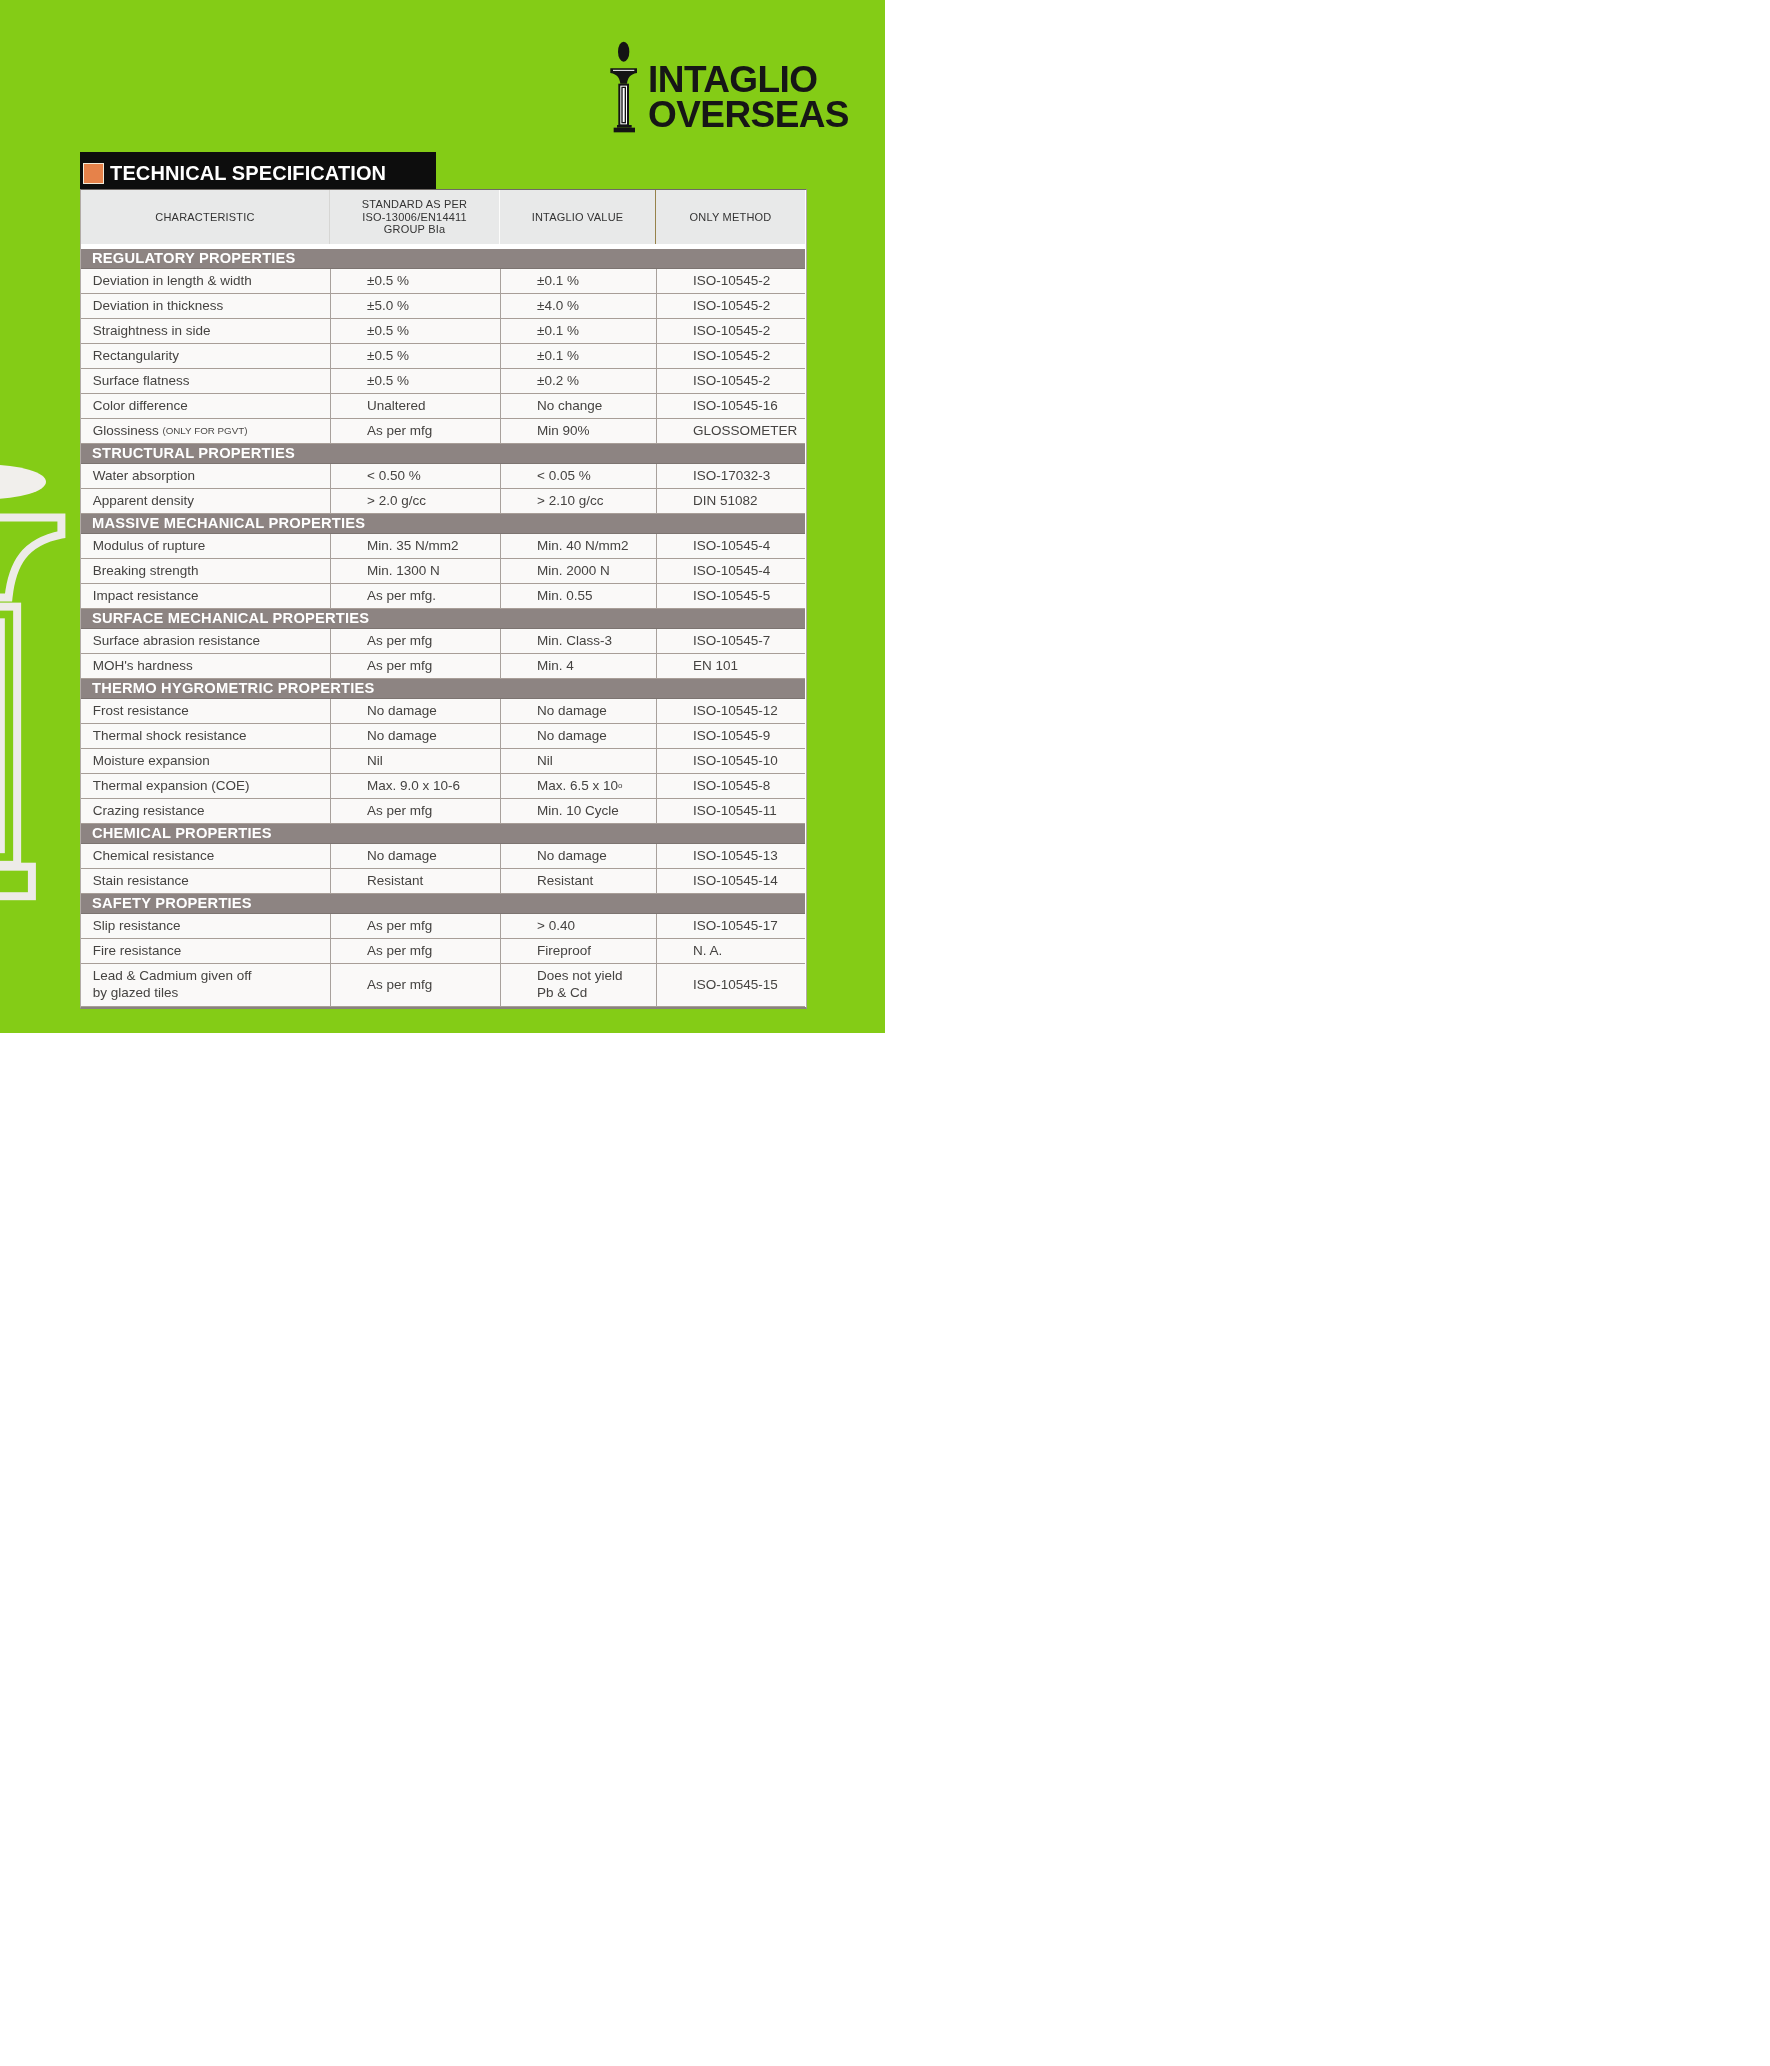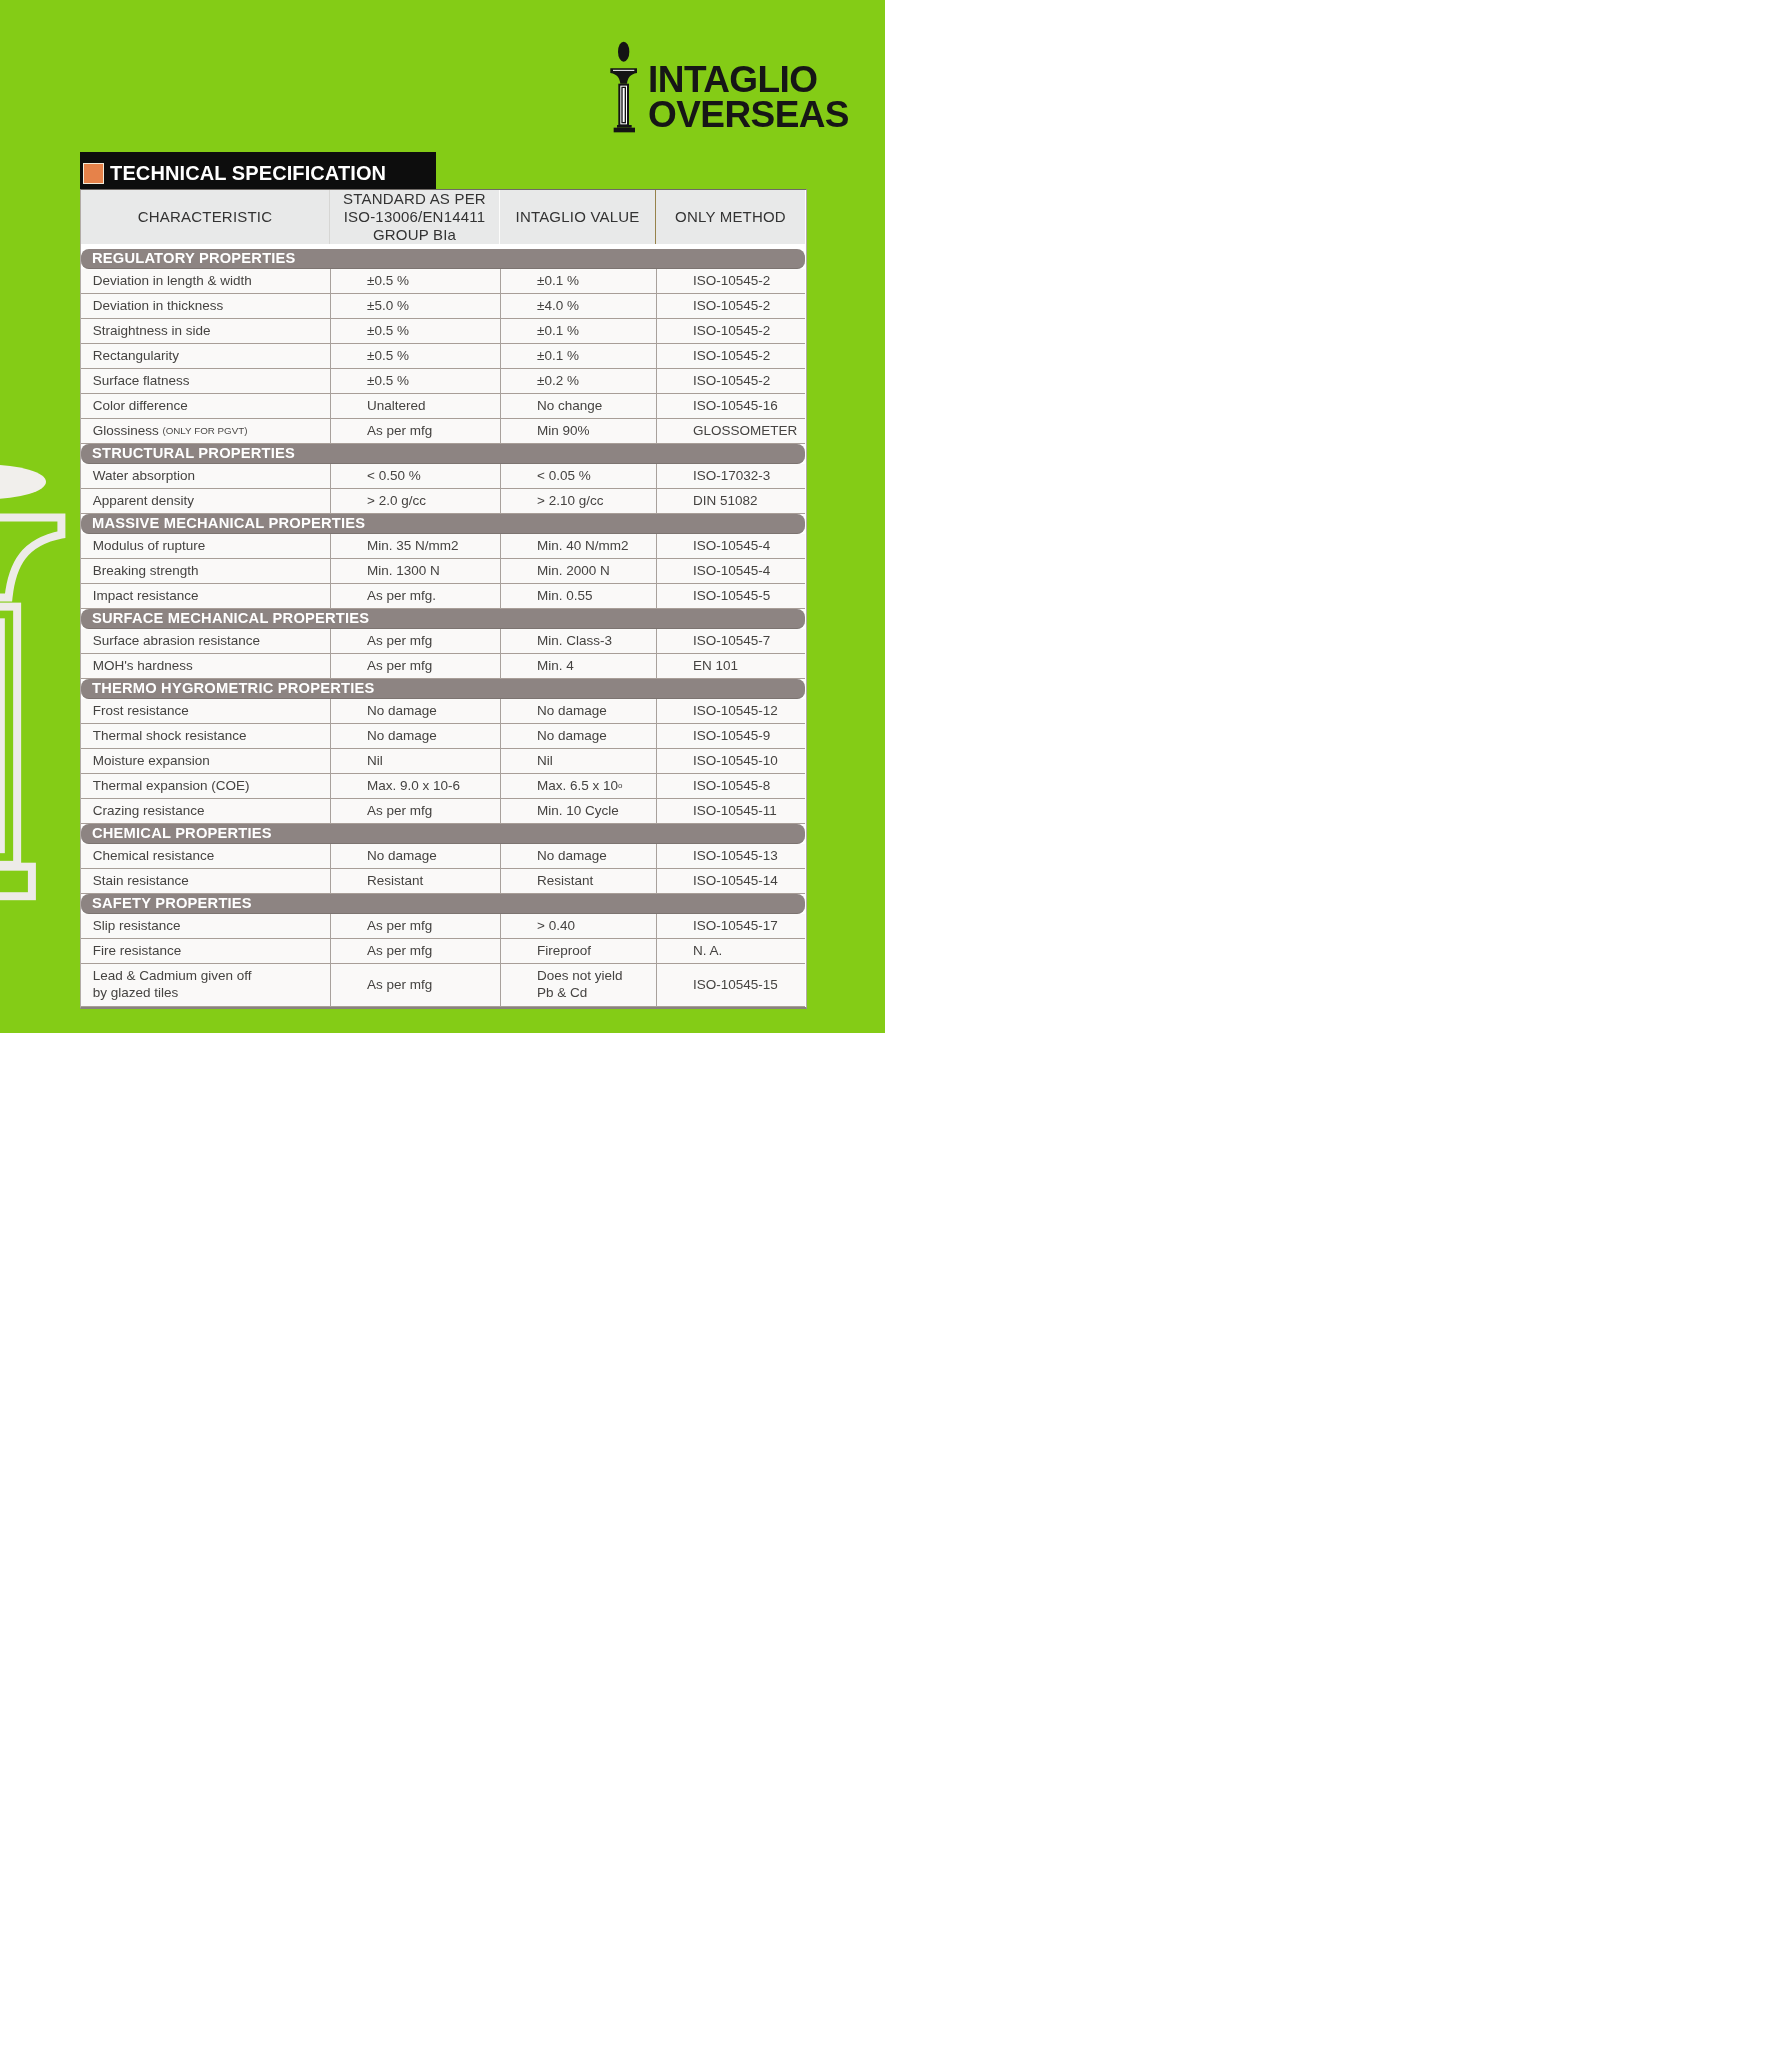--- a/index.html
+++ b/index.html
@@ -25,31 +25,31 @@
   .title-text { color:#ffffff; font-size:20px; font-weight:700; margin-left:6.1px;
                 letter-spacing:0.1px; white-space:nowrap; }
 
   
   .spec-table { position:absolute; left:80px; top:189px; width:725px;
                 display:grid; grid-template-columns:249px 170px 156px 149px;
                 border-top:1.8px solid #6f6a66; border-left:0.6px solid #b2aba6;
                 border-right:0.6px solid #b2aba6; border-bottom:2.5px solid #89827e;
                 background:#ffffff; }
   .hcell { background:#e8e9e9; height:54px; display:flex; align-items:center;
-           justify-content:center; text-align:center; font-size:15px; color:#333333;
+           justify-content:center; text-align:center; font-size:11px; color:#333333;
            letter-spacing:0.2px; line-height:1.18; white-space:pre-line; box-sizing:border-box; }
   .hcell.b1 { border-right:1.2px solid #d6d6d4; }
   .hcell.b2 { border-right:1.8px solid #fcfcfb; }
   .hcell.b3 { border-right:1.2px solid #97824a; }
   .hgap { grid-column:1/-1; height:4.9px; background:#ffffff; }
 
   .section-bar { grid-column:1/-1; height:20px; box-sizing:border-box; background:#8d8482;
                  border-bottom:0.6px solid #7c7471; color:#ffffff; font-weight:700;
                  font-size:14.7px; letter-spacing:0.2px; display:flex; align-items:center;
-                 padding-left:11px;border-radius:8px; }
+                 padding-left:11px; }
 
   .cell { background:#faf9f8; min-height:25px; box-sizing:border-box; display:flex;
           align-items:center; border-bottom:1.2px solid #a89e98; font-size:13.5px;
           color:#454341; line-height:1.22; white-space:pre-line;
           padding-top:1.2px; padding-bottom:1.2px; }
   .cell.tall { min-height:43px; }
   .c1 { padding-left:11.7px; padding-right:4.9px; }
   .c2,.c3,.c4 { padding-left:36px; padding-right:3.7px; border-left:0.6px solid #a8a19c; }
   .note { font-size:9.8px; margin-left:3.7px; color:#4a4846; white-space:nowrap; }
   sup { font-size:8px; line-height:0; }

